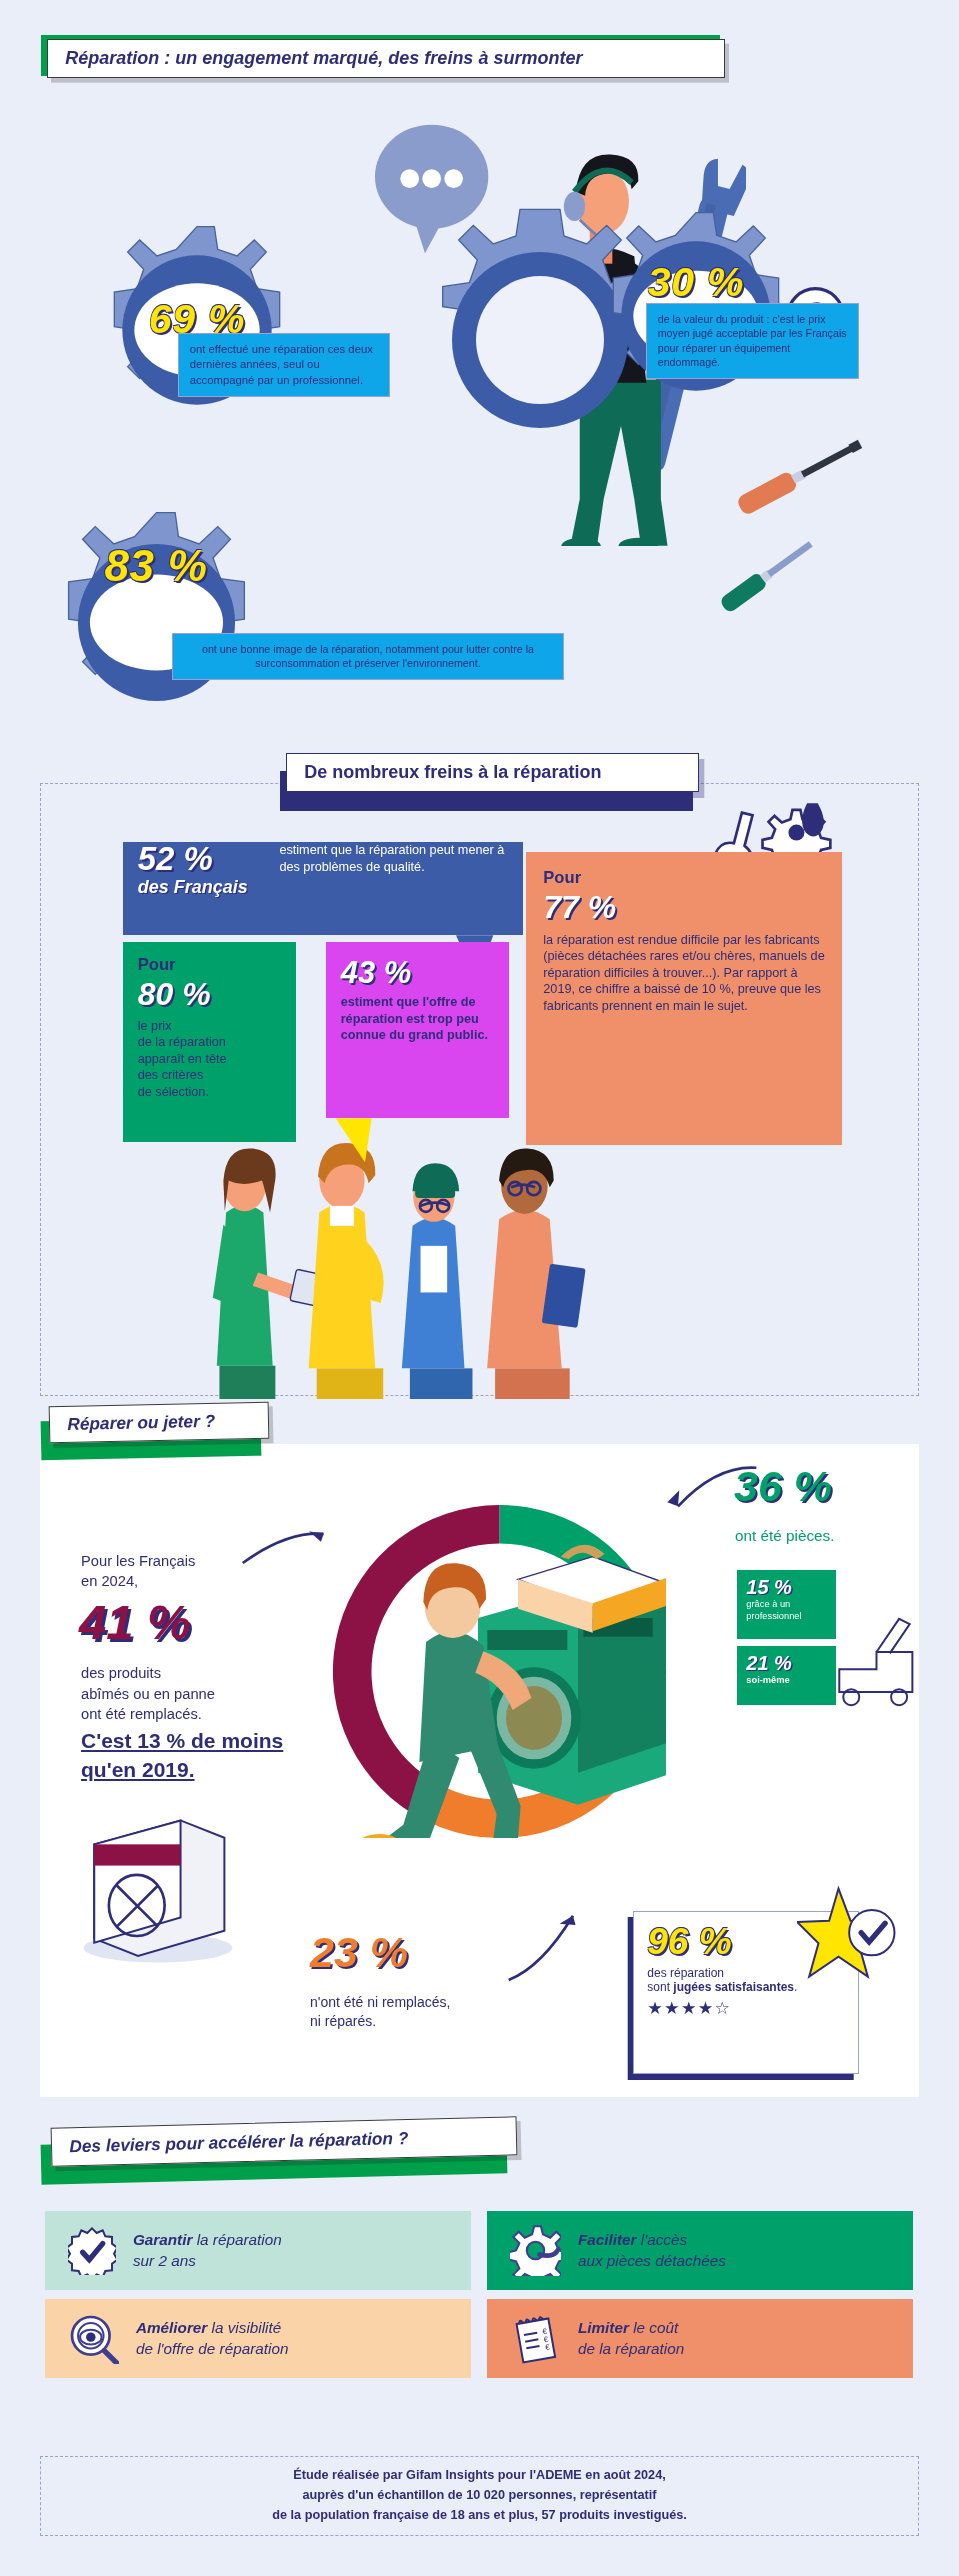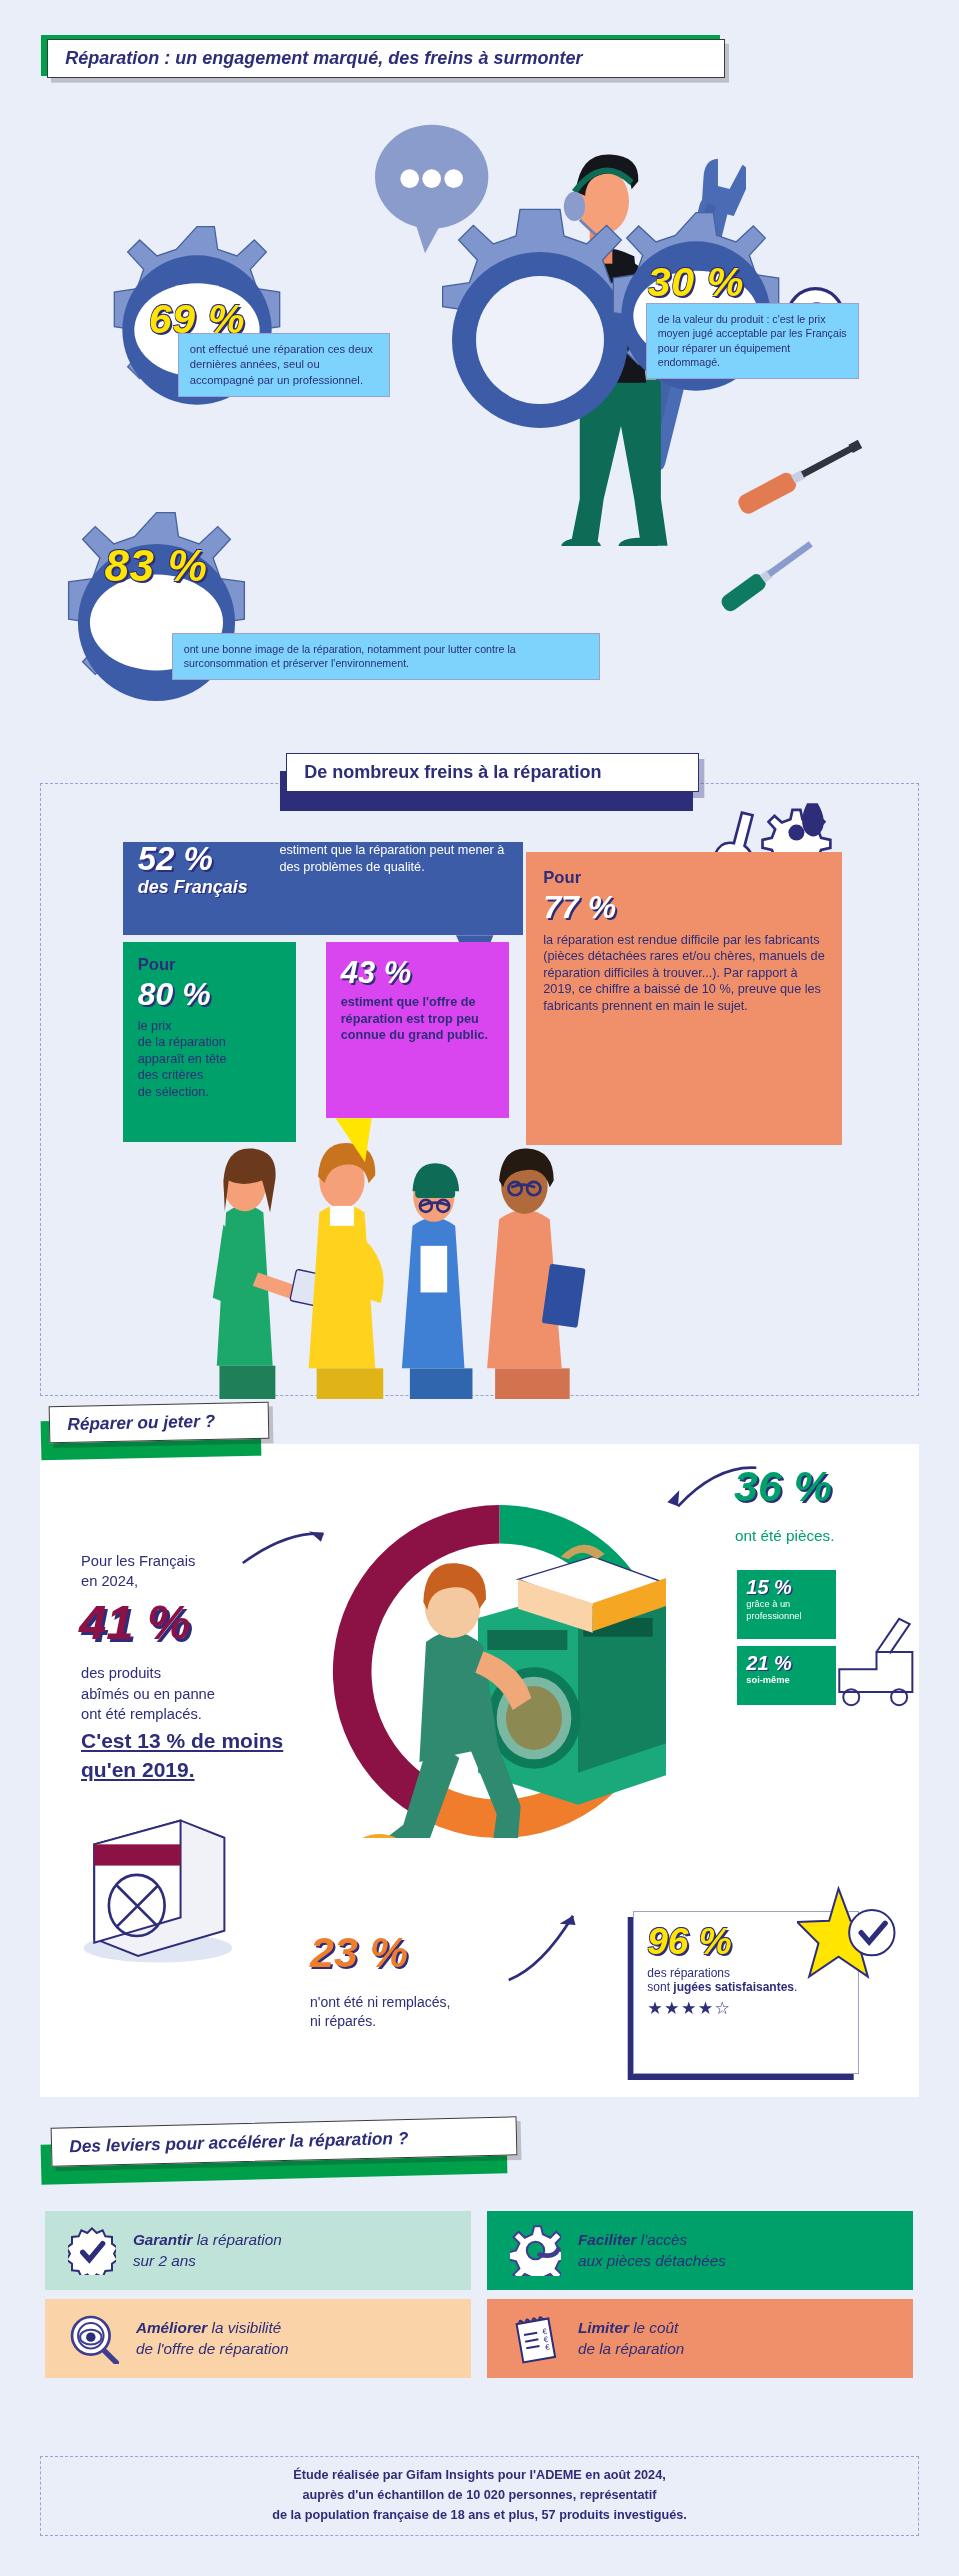--- a/index.html
+++ b/index.html
@@ -45,21 +45,21 @@
     position: absolute;
     display: flex; align-items: center; justify-content: center;
     font-weight: bold; font-style: italic;
     color: #ffe500;
     text-shadow: 2px 2px 0 #2e2d7a, -0.7px -0.7px 0 #2e2d7a, 0.7px -0.7px 0 #2e2d7a, -0.7px 0.7px 0 #2e2d7a;
     letter-spacing: 0.7px;
   }
 
   .callout {
     position: absolute;
-    background: #7dd3fc;
+    background: #0ea5e9;
     border: 0.7px solid #9aa0cf;
     padding: 8px 10.7px;
     font-size: 11.3px;
     line-height: 1.35;
     color: #2e2d7a;
     z-index: 30;
   }
 
   
   .dashed-box {
@@ -216,21 +216,21 @@
   </svg>
 
   <svg style="position:absolute;left:40px;top:506px;width:233px;height:233px;" viewBox="0 0 350 350" width="233" height="233">
     <g fill="#7e95cd" stroke="#46639f" stroke-width="2">
       <path d="M175 10 l28 0 5 36 31 11 28 -26 19 19 -26 28 11 31 36 5 0 28 0 28 -36 5 -11 31 26 28 -19 19 -28 -26 -31 11 -5 36 -28 0 -28 0 -5 -36 -31 -11 -28 26 -19 -19 26 -28 -11 -31 -36 -5 0 -28 0 -28 36 -5 11 -31 -26 -28 19 -19 28 26 31 -11 z"></path>
     </g>
     <circle cx="175" cy="175" r="118" fill="#3c5ca8"></circle>
     <ellipse cx="175" cy="175" rx="100" ry="72" fill="#ffffff"></ellipse>
   </svg>
   <div class="pct-ellipse" style="left:73px; top:539px; width:166px; height:53px; font-size:44px;">83 %</div>
-  <div class="callout" style="left:172px; top:633px; width:428px; font-size:10.7px;">ont une bonne image de la réparation, notamment pour lutter contre la surconsommation et préserver l'environnement.</div>
+  <div class="callout" style="left:172px; top:633px; width:392px; font-size:10.7px;text-align:center;">ont une bonne image de la réparation, notamment pour lutter contre la surconsommation et préserver l'environnement.</div>
 
   <div class="dashed-box" style="left:40px; top:783px; width:879px; height:613px;"></div>
 
   <div class="plaque-blue" style="left:280px; top:771px; width:413px; height:40px;"></div>
   <div class="plaque no-italic" style="left:286px; top:753px; width:413px; height:39px; border-color:#2e2d7a; box-shadow:5.3px 6px 0 #2e2d7a55;">
     <span style="font-size:18px; font-style:normal;">De nombreux freins à la réparation</span>
   </div>
 
   <div class="bubble" style="left:123px; top:842px; width:400px; height:93px; background:#3c5ca8;">
     <div style="display:flex; height:100%; padding:0 14.7px; gap:14.7px;">
@@ -422,21 +422,21 @@
   <svg class="arrow" style="left:506px;top:1901px;width:87px;height:87px;" viewBox="0 0 130 130" width="87" height="87">
     <path d="M4 118 q50 -20 96 -96" stroke="#2e2d7a" stroke-width="4" fill="none"></path>
     <path d="M100 22 l-20 12 24 2 z" fill="#2e2d7a"></path>
   </svg>
   <div style="position:absolute;left:310px;top:1931px;font-size:43px;font-weight:bold;font-style:italic;color:#f07d2b;text-shadow:2px 2px 0 #2e2d7a;line-height:1;">23 %</div>
   <div style="position:absolute;left:310px;top:1993px;font-size:14px;line-height:1.35;color:#2e2d7a;white-space:pre-line;">n'ont été ni remplacés,
 ni réparés.</div>
 
   <div class="sat-card" style="left:633px; top:1911px; width:226px; height:163px;">
     <div style="font-size:37px;font-weight:bold;font-style:italic;color:#ffe500;text-shadow:2px 2px 0 #2e2d7a,-0.7px -0.7px 0 #2e2d7a,0.7px -0.7px 0 #2e2d7a,-0.7px 0.7px 0 #2e2d7a;line-height:1;">96 %</div>
-    <div style="font-size:12px;margin-top:6.7px;color:#2e2d7a;">des réparations</div>
+    <div style="font-size:12px;margin-top:6.7px;color:#2e2d7a;">des réparation</div>
     <div style="font-size:12px;color:#2e2d7a;">
       <span>sont </span><b>jugées satisfaisantes</b><span>.</span>
     </div>
     <div class="stars" style="margin-top:5.3px;">★★★★☆</div>
   </div>
   <svg style="position:absolute;left:797px;top:1886px;width:107px;height:100px;" viewBox="0 0 160 150" width="107" height="100">
     <path d="M62 4 L80 52 L132 54 L92 86 L106 136 L62 106 L18 136 L32 86 L0 54 L48 52 Z" fill="#ffe500" stroke="#2e2d7a" stroke-width="3"></path>
     <circle cx="112" cy="70" r="34" fill="#fff" stroke="#2e2d7a" stroke-width="3"></circle>
     <path d="M96 70 l12 14 24 -28" stroke="#2e2d7a" stroke-width="8" fill="none" stroke-linecap="round"></path>
   </svg>

